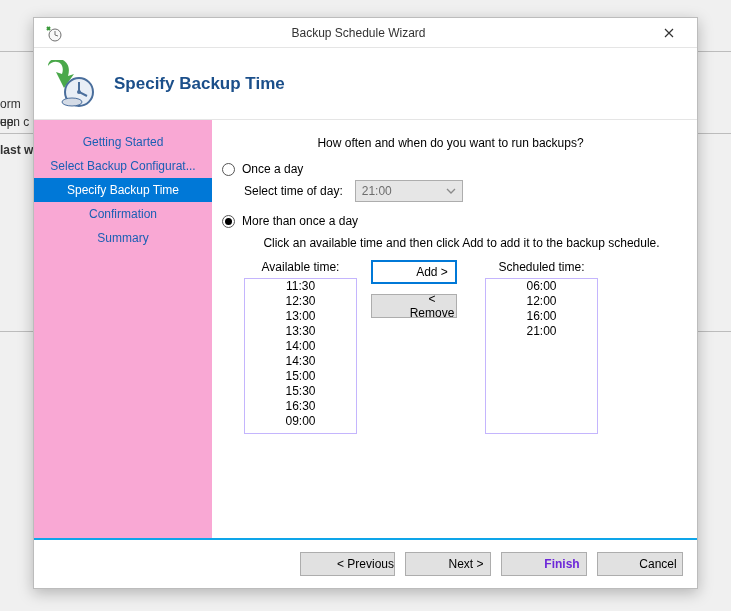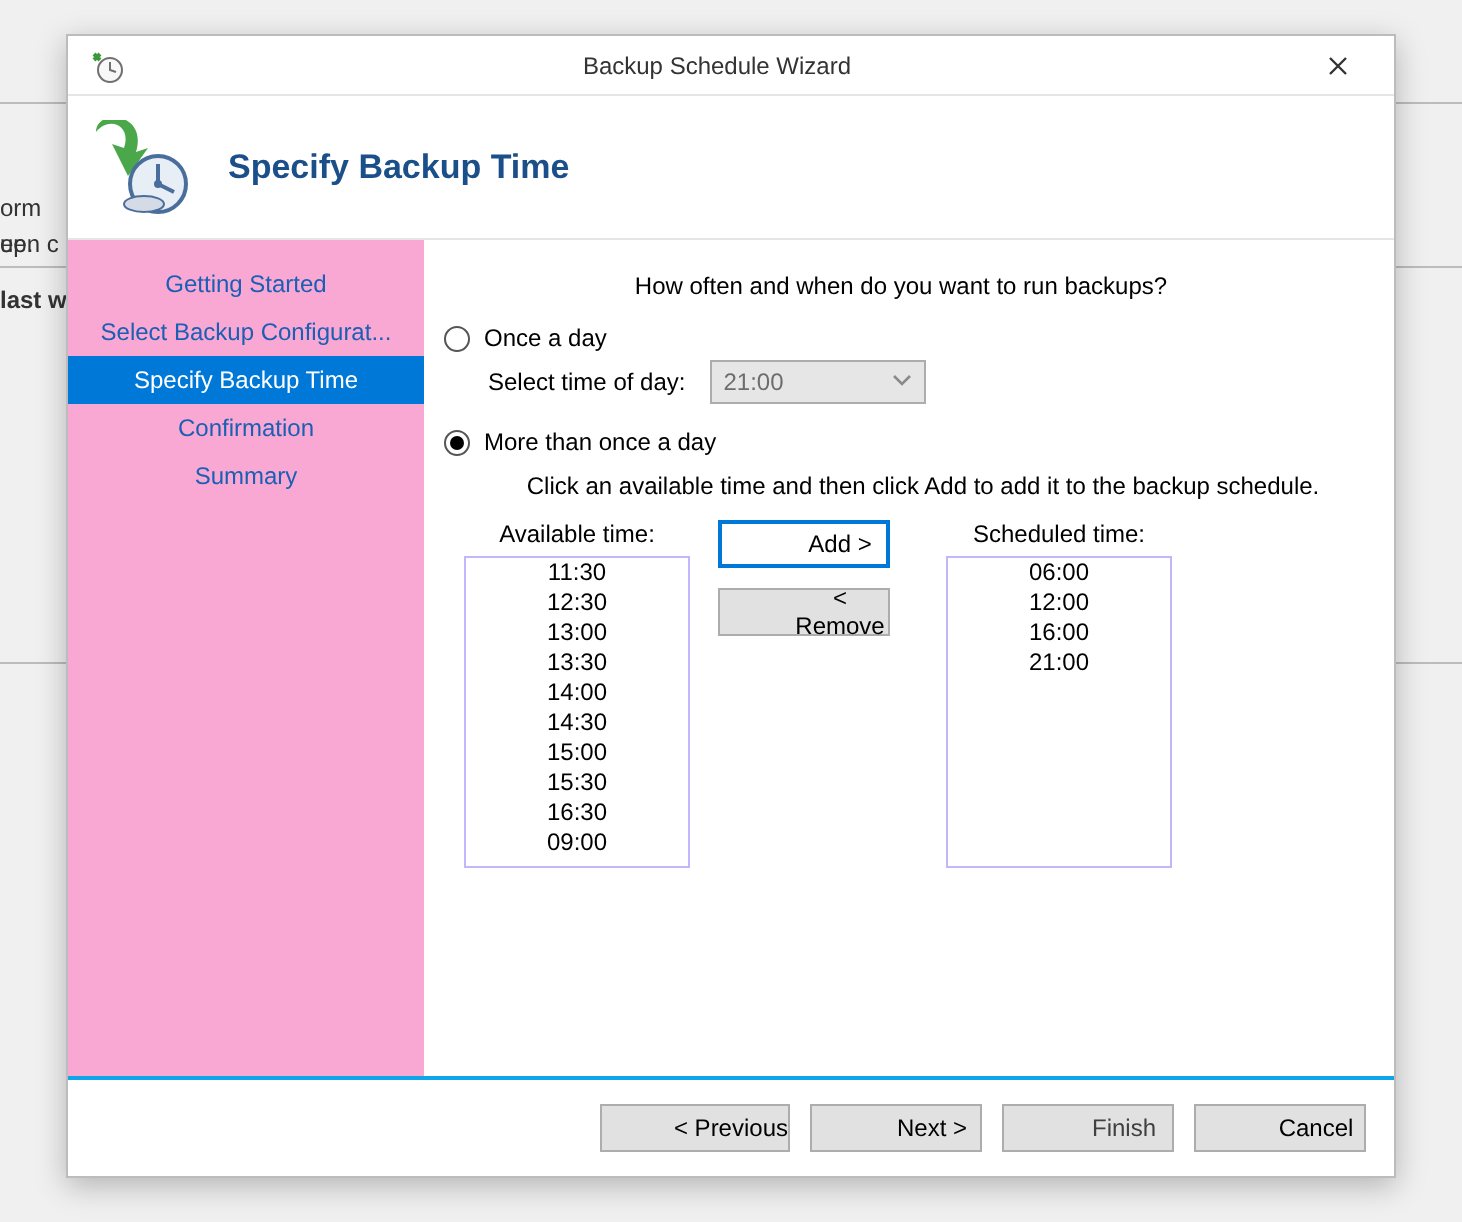--- a/index.html
+++ b/index.html
@@ -145,21 +145,21 @@
   .time-select .chev {
     position: absolute; right: 6px; top: 4px;
     font-size: 10px;
   }
 
   .instr { margin: 4px 0 10px 22px; }
 
   .lists-row {
     display: flex;
     align-items: flex-start;
-    margin-left: 10px;
+    margin-left: 22px;
   }
   .list-col { display: flex; flex-direction: column; }
   .list-col + .mid-buttons { margin: 0 14px; }
   .list-label { margin-bottom: 4px; }
 
   .listbox {
     width: 113px; height: 156px;
     border: 1px solid #c4b5fd;
     overflow-y: scroll;
     background: #fff;
@@ -183,21 +183,21 @@
     height: 24px;
     min-width: 86px;
     border: 1px solid #adadad;
     background: #e1e1e1;
     font-size: 12px;
     display: inline-flex; align-items: center; justify-content: center;
     cursor: pointer;
     padding-left: 36px;
   }
   .btn.primary { background: #ffffff; border: 2px solid #0078d7; height: 24px; }
-  .btn.disabled { color: #404040; cursor: default; }
+  .btn.disabled { color: #6d28d9; cursor: default; font-weight: bold; }
 
   
   .footer {
     border-top: 2px solid #0ea5e9;
     padding: 12px 14px;
     display: flex;
     justify-content: flex-end;
     gap: 10px;
   }
   .footer .btn { min-width: 86px; }

